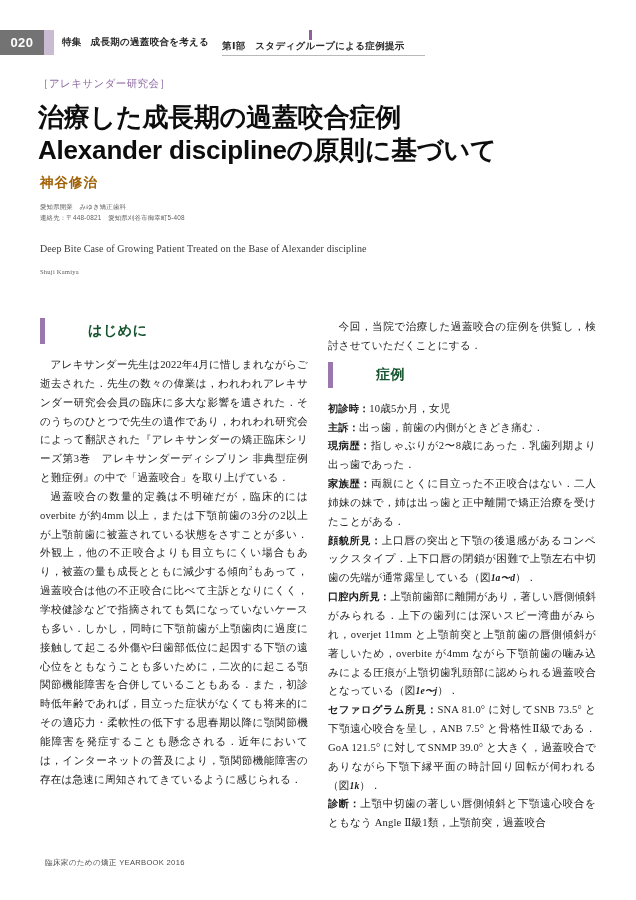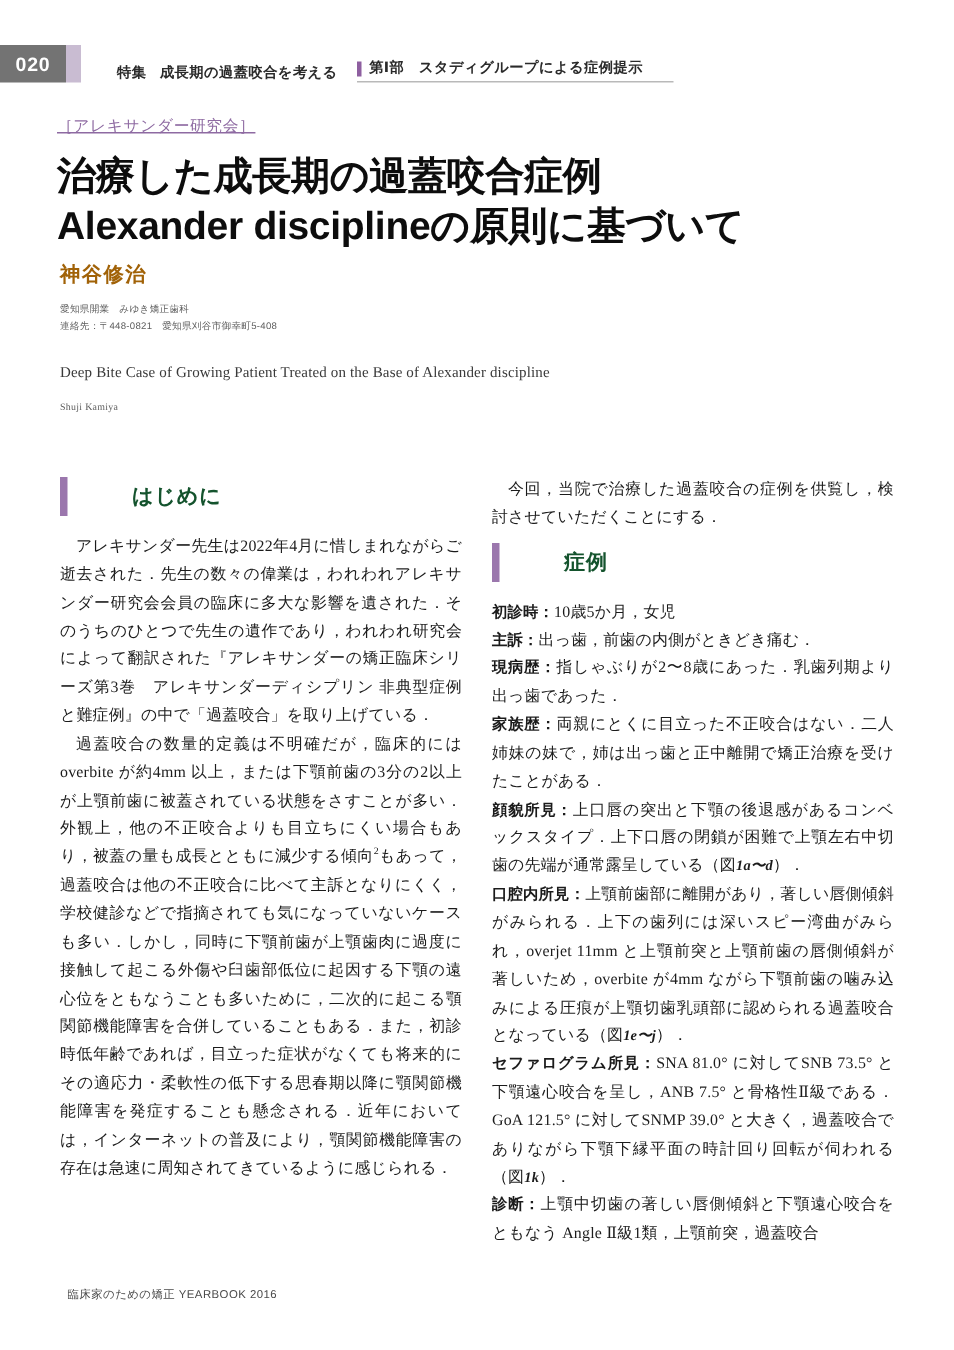--- a/index.html
+++ b/index.html
@@ -38,22 +38,22 @@
     align-items: center;
     justify-content: center;
   }
   .folio-tab {
     width: 10px;
     background: #c9bcd2;
   }
   .running-head-text {
     flex: 1;
     display: flex;
-    align-items: flex-end;
-    padding-left: 24px;
+    align-items: center;
+    padding-left: 8px;
     font-family: "Liberation Sans", "DejaVu Sans", sans-serif;
     font-size: 9.5px;
     color: #2a2a2a;
     white-space: nowrap;
   }
   .rh-feature {
     font-weight: bold;
     letter-spacing: 0.3px;
   }
   .rh-gap { display: inline-block; width: 9px; }
@@ -61,20 +61,21 @@
     font-weight: bold;
     letter-spacing: 0.3px;
   }
   .rh-part-wrap {
     display: flex;
     align-items: center;
     margin-left: 13px;
     border-bottom: 0.6px solid #b9b9b9;
     padding-bottom: 2px;
     padding-right: 20px;
+    flex-direction: column;
   }
   .rh-bar {
     display: inline-block;
     width: 3px;
     height: 10px;
     background: #8e5fa0;
     margin-right: 5px;
   }
   .rh-part {
     font-weight: bold;
@@ -84,21 +85,20 @@
 
   
   .group-label {
     position: absolute;
     top: 77px;
     left: 38px;
     font-family: "Liberation Sans", "DejaVu Sans", sans-serif;
     font-size: 10.5px;
     color: #8e6aa2;
     letter-spacing: 0.4px;
-    text-decoration: underline;
   }
   .main-title {
     position: absolute;
     top: 101px;
     left: 38px;
     width: 560px;
     font-family: "Liberation Sans", "DejaVu Sans", sans-serif;
     font-size: 26px;
     font-weight: bold;
     line-height: 1.28;

